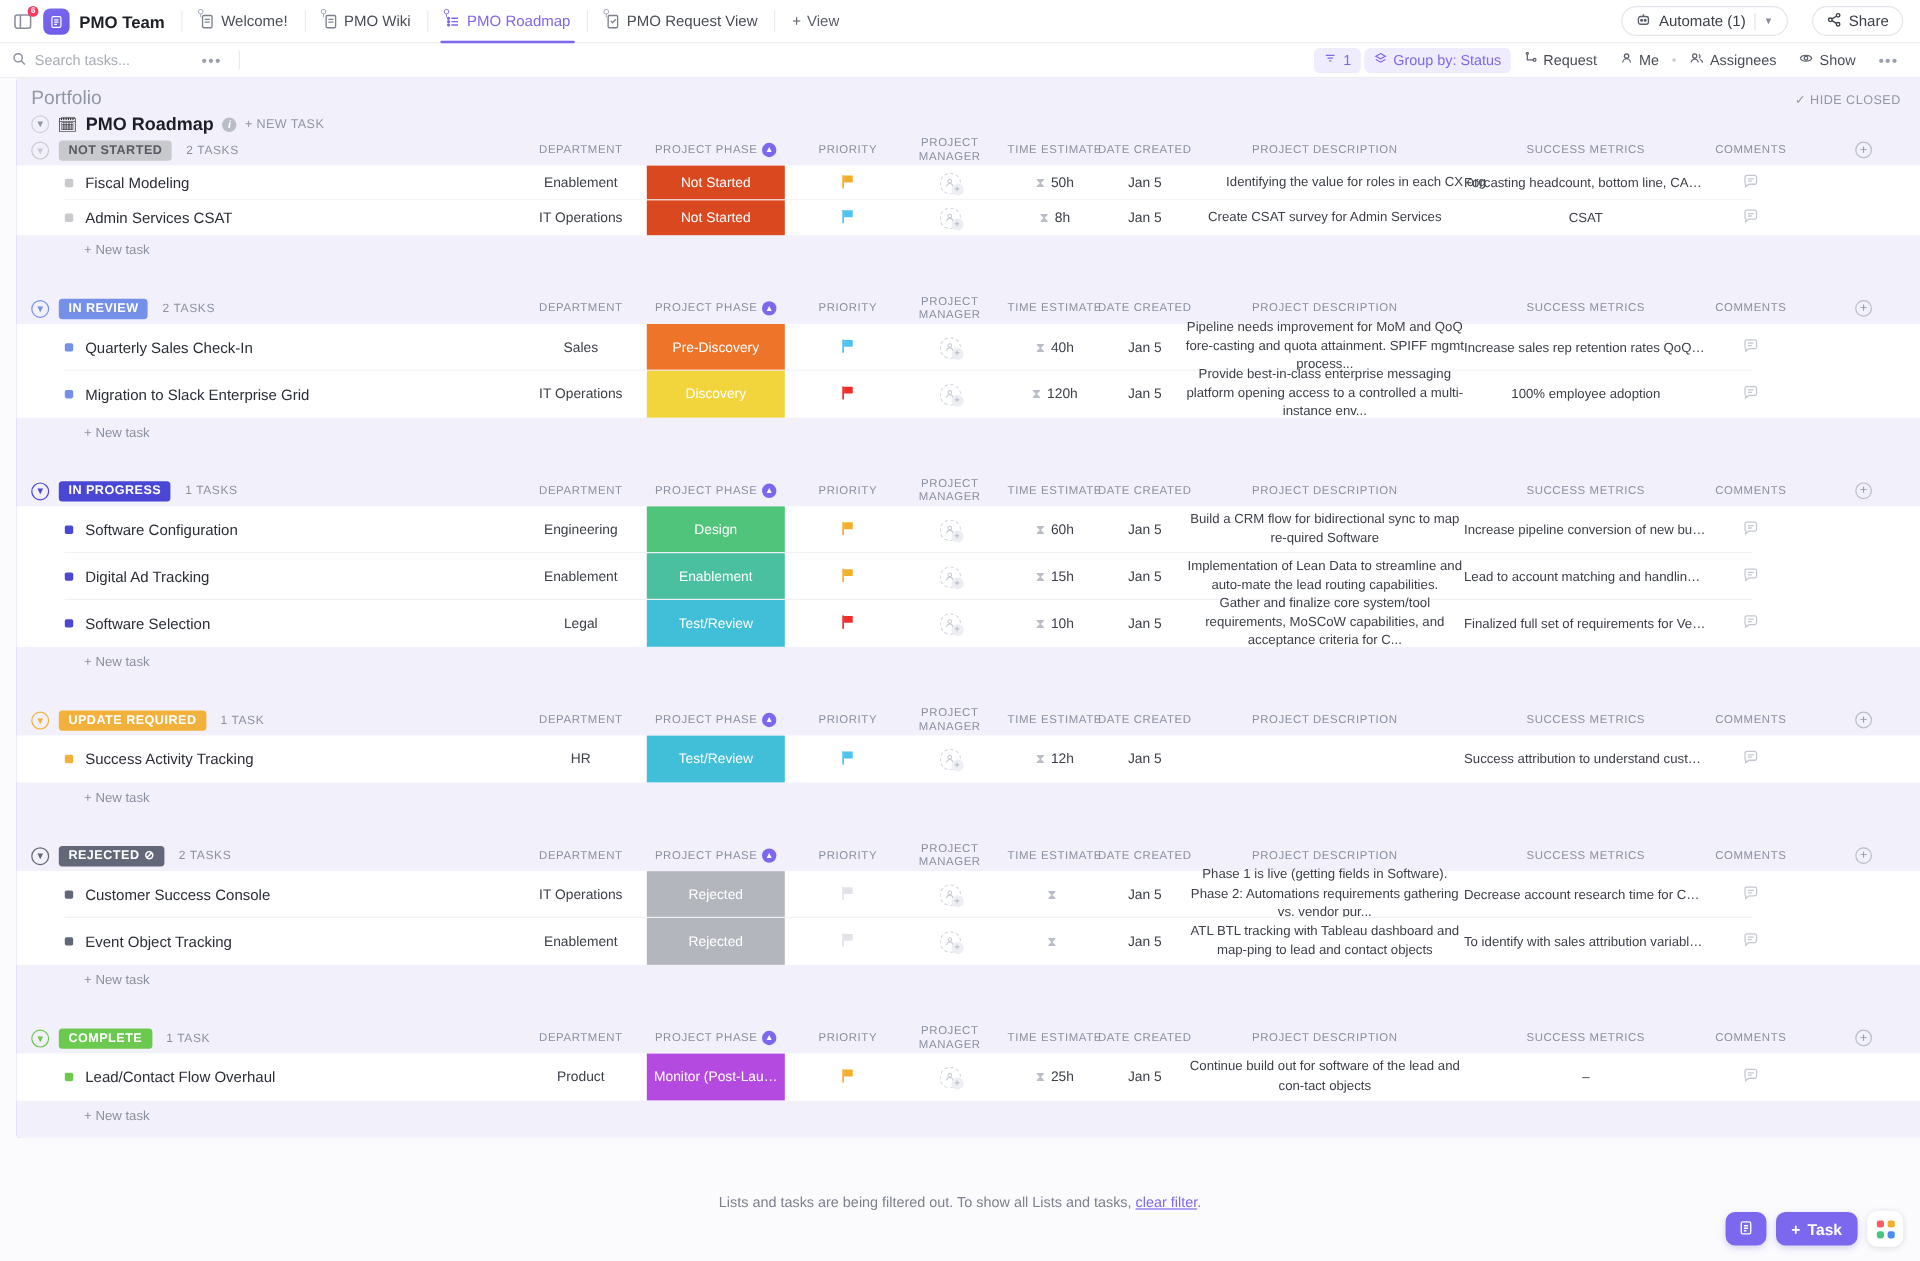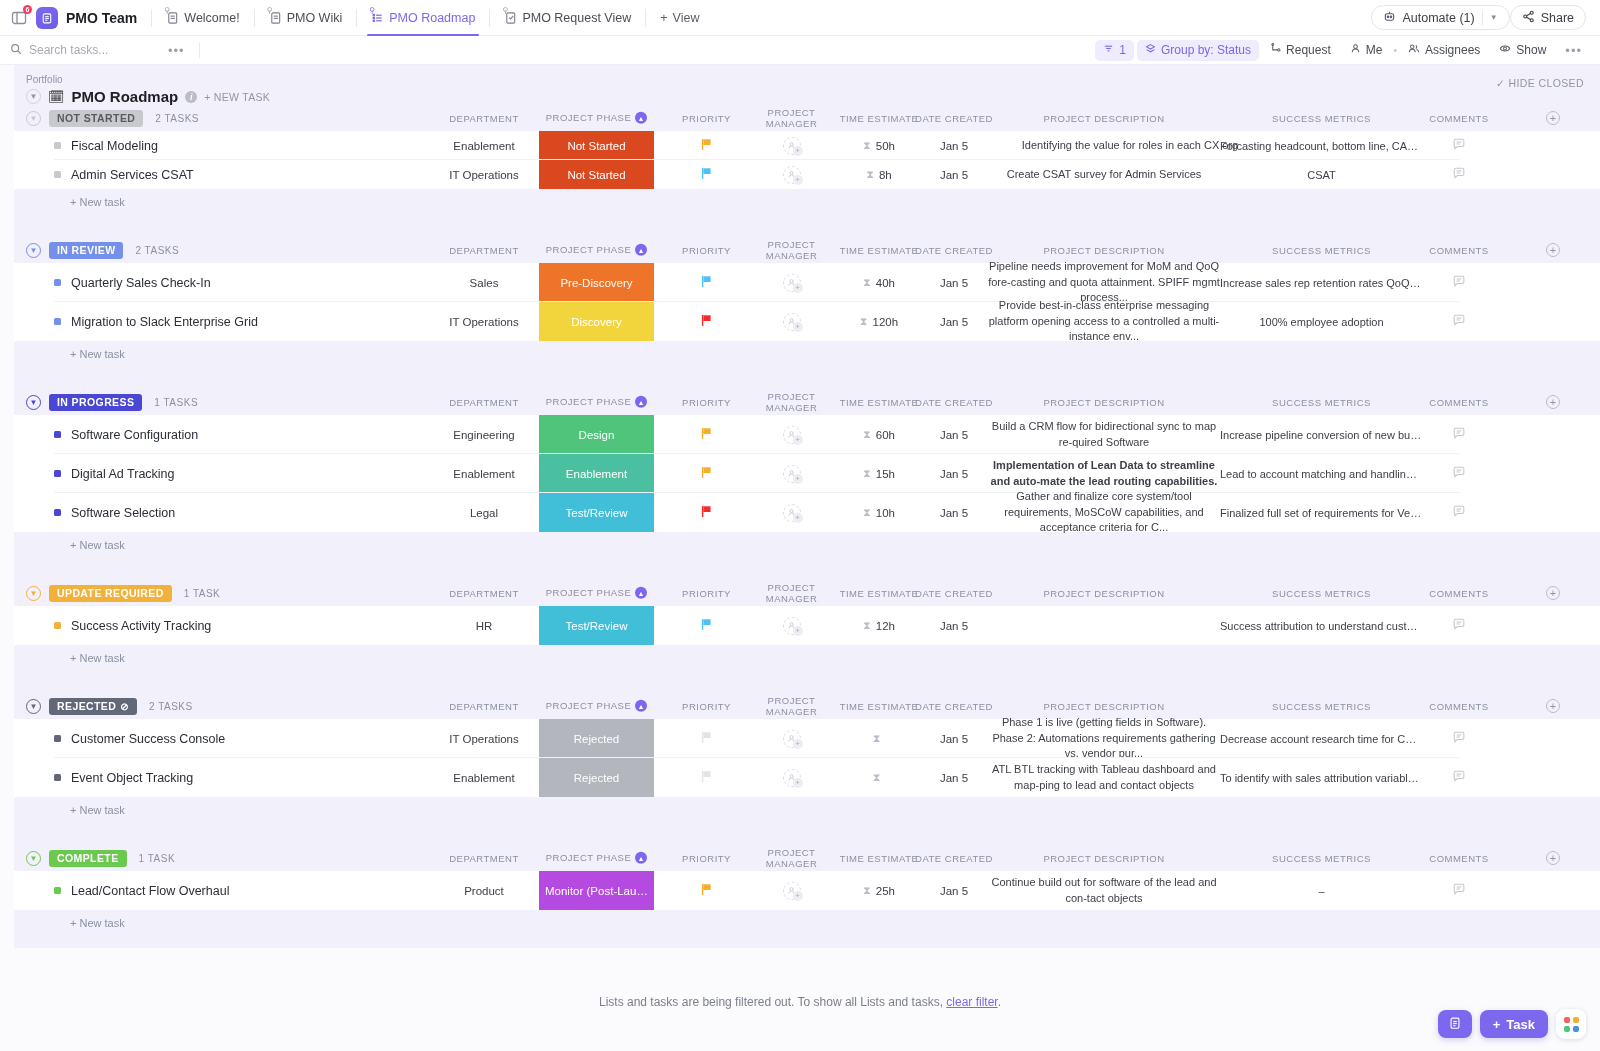--- a/index.html
+++ b/index.html
@@ -48,21 +48,21 @@
     height: 2px; background: #7b68ee; border-radius: 2px;
   }
   .tab .ti { position: relative; width: 13px; height: 14px; flex: none; color: #7c808d; }
   .tab.active .ti { color: #7b68ee; }
   .tab .pin {
     position: absolute; left: -2px; top: -3px; width: 5px; height: 6px;
     color: #9aa0ad; font-size: 8px; line-height: 6px;
   }
   .addview { display: flex; align-items: center; gap: 5px; padding: 0 10px;
     font-size: 12.5px; color: #5a5e6b; cursor: pointer; }
-  .topbar-right { margin-left: auto; display: flex; align-items: center; gap: 0; padding-right: 4px; }
+  .topbar-right { margin-left: auto; display: flex; align-items: center; gap: 20px; padding-right: 4px; }
   .pill-btn {
     display: flex; align-items: center; gap: 6px; height: 25px;
     border: 1px solid #e4e5ea; border-radius: 14px; padding: 0 11px;
     font-size: 12.5px; color: #3d4049; background: #fff; cursor: pointer;
   }
   .pill-btn .divider { width: 1px; height: 14px; background: #e4e5ea; margin: 0 1px; }
   .caret { font-size: 8px; color: #8b8f9c; }
   
   .subbar {
     height: 29px; background: #fff; border-bottom: 1px solid #edeef2;
@@ -88,21 +88,21 @@
     position: relative; height: calc(1051px - 36px - 29px);
     background: #fbfbfe; overflow: hidden;
   }
   .list-wrap { position: relative; padding-left: 14px; }
   .list-accent {
     position: absolute; left: 14px; top: 0; width: 4px;
     height: 883px; background: #7b68ee; border-radius: 2px;
   }
   .list-body { background: #f2f0fb; padding: 0; position: relative; height: 883px; }
   .list-head { padding: 9px 0 0 12px; position: relative; }
-  .portfolio-label { font-size: 10px; color: #9096a4; margin-bottom: 3px; }
+  .portfolio-label { font-size: 16px; color: #9096a4; margin-bottom: 3px; }
   .list-title-row { display: flex; align-items: center; gap: 7px; }
   .chev {
     width: 15px; height: 15px; border-radius: 50%; border: 1px solid #cfd2da;
     color: #9096a4; font-size: 8px; display: flex; align-items: center;
     justify-content: center; flex: none; cursor: pointer;
   }
   .list-emoji { font-size: 13px; }
   .list-title { font-size: 15px; font-weight: 700; color: #1d1f26; }
   .info-i {
     width: 12px; height: 12px; border-radius: 50%; background: #b9bdc8;
@@ -782,21 +782,21 @@
                   </div>
                   <div class="cell center" style="left: 820px; width: 90px;">
                     <span class="time-est">
                       <span class="hourglass">⧗</span>
                       <span>15h</span>
                     </span>
                   </div>
                   <div class="cell center" style="left: 900px; width: 80px;">
                     <span class="date" style="width: 100%; text-align: center;">Jan 5</span>
                   </div>
-                  <div class="cell center" style="left: 965px; width: 250px; font-weight: bold;">
+                  <div class="cell center" style="left: 965px; width: 250px;">
                     <span class="desc">Implementation of Lean Data to streamline and auto-mate the lead routing capabilities.</span>
                   </div>
                   <div class="cell center" style="left: 1200px; width: 215px;">
                     <span class="metric">Lead to account matching and handling of f...</span>
                   </div>
                   <div class="cell center" style="left: 1405px; width: 80px;">
                     <span class="comment-bubble"><svg width="14" height="14" viewBox="0 0 16 16" fill="none" stroke="#c3c7d1" stroke-width="1.2">
                         <path d="M2.5 4.2 a1.7 1.7 0 0 1 1.7-1.7 h7.6 a1.7 1.7 0 0 1 1.7 1.7 v5 a1.7 1.7 0 0 1 -1.7 1.7 H6.2 L3.2 13.3 V10.9 a1.7 1.7 0 0 1 -0.7-1.7 Z"></path>
                         <line x1="5.2" y1="5.7" x2="10.8" y2="5.7"></line>
                         <line x1="5.2" y1="8" x2="9" y2="8"></line>

